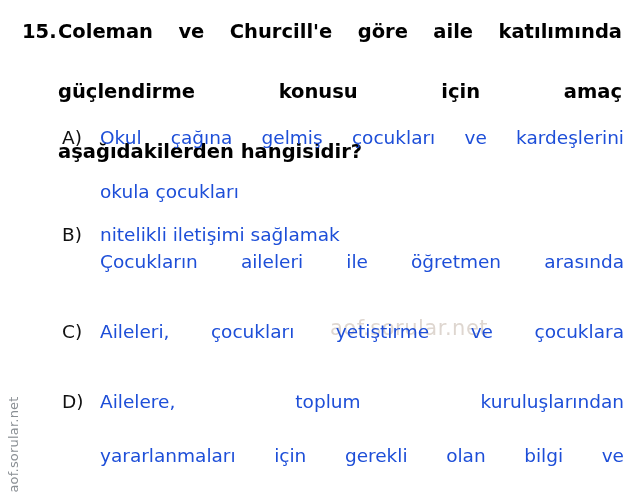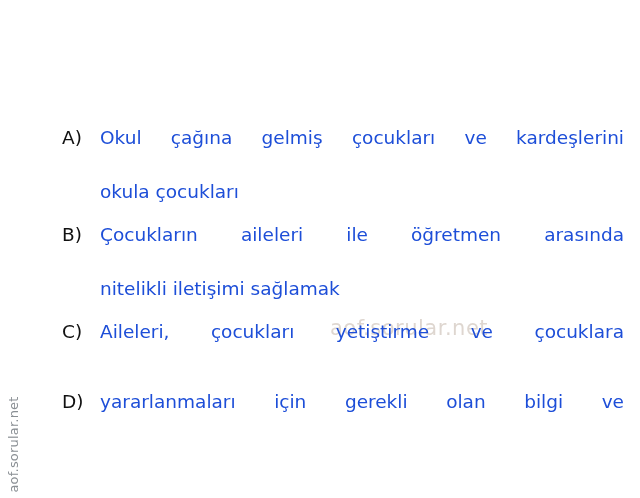--- a/index.html
+++ b/index.html
@@ -145,48 +145,59 @@
 <body>
 
 <div class="page">
 
   <div class="side-watermark">
     <span>aof.sorular.net</span>
   </div>
 
   <div class="center-watermark">aof.sorular.net</div>
 
+  <div class="question-block">
+    <div class="q-row">
+      <div class="q-number">15.</div>
+      <div class="q-text">
+        <span class="line">Coleman ve Churcill'e göre aile katılımında</span>
+        <span class="line">güçlendirme konusu için amaç</span>
+        <span class="line last">aşağıdakilerden hangisidir?</span>
+      </div>
+    </div>
+  </div>
 
   <div class="options">
 
     <div class="option">
       <div class="opt-letter">A)</div>
       <div class="opt-text">
         <span class="line">Okul çağına gelmiş çocukları ve kardeşlerini</span>
         <span class="line last">okula çocukları</span>
       </div>
     </div>
 
     <div class="option">
       <div class="opt-letter">B)</div>
       <div class="opt-text">
+        <span class="line last">nitelikli iletişimi sağlamak</span>
         <span class="line">Çocukların aileleri ile öğretmen arasında</span>
-        <span class="line last">nitelikli iletişimi sağlamak</span>
       </div>
     </div>
 
     <div class="option">
       <div class="opt-letter">C)</div>
       <div class="opt-text">
         <span class="line">Aileleri, çocukları yetiştirme ve çocuklara</span>
       </div>
     </div>
 
     <div class="option">
       <div class="opt-letter">D)</div>
       <div class="opt-text">
+        <span class="line">Ailelere, toplum kuruluşlarından</span>
         <span class="line">yararlanmaları için gerekli olan bilgi ve</span>
 
       </div>
     </div>
 
   </div>
 </div>
 
 </body></html>

